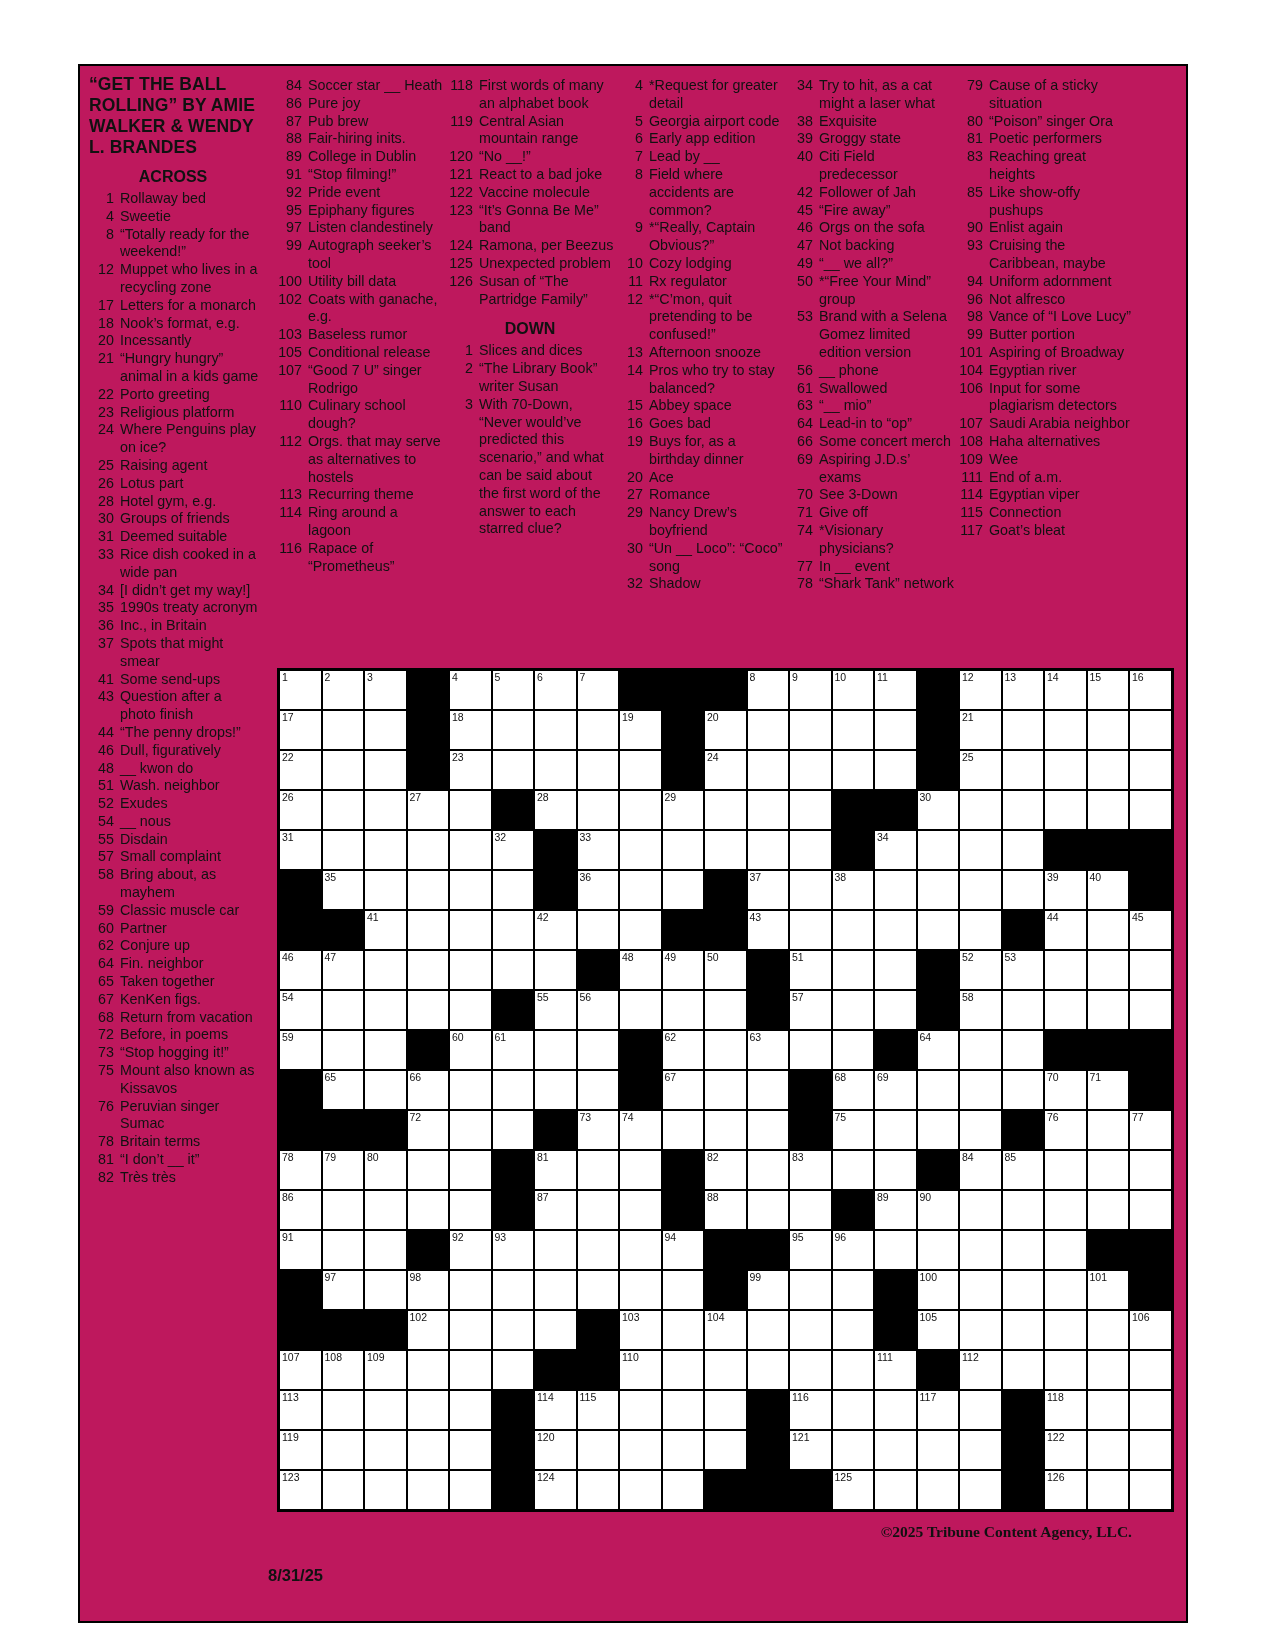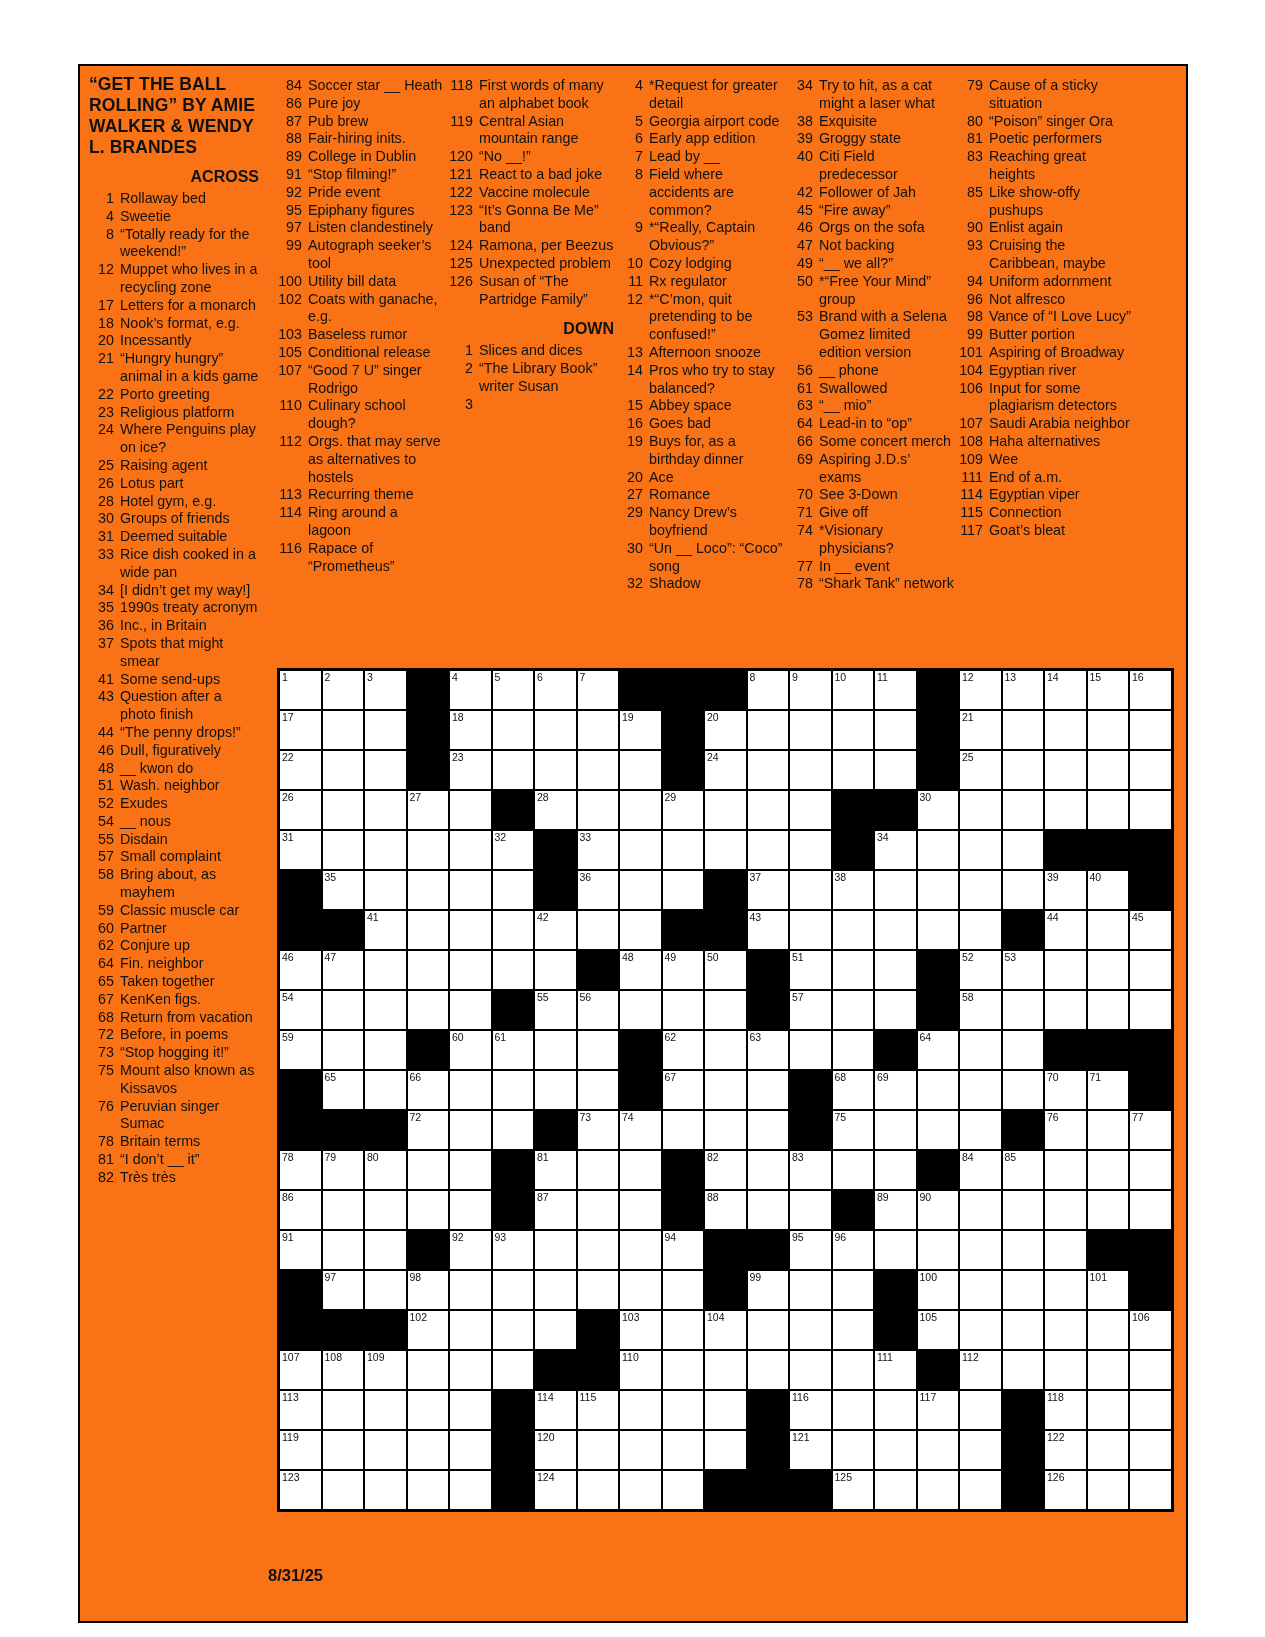--- a/index.html
+++ b/index.html
@@ -4,25 +4,25 @@
 <style>
   * { margin:0; padding:0; box-sizing:border-box; }
   body {
     width:1265px; height:1637px; position:relative;
     background:#fff; color:#111;
     font-family:"Liberation Sans", sans-serif;
     -webkit-font-smoothing:antialiased;
   }
   .frame {
     position:absolute; left:78px; top:64px; width:1110px; height:1559px;
-    border:2px solid #000; background:#f97316;text-decoration:underline;
+    border:2px solid #000; background:#be185d;text-decoration:underline;
   }
   .col { position:absolute; }
   .puzzle-title { font-weight:bold; font-size:17.5px; line-height:21px; margin:0 0 10px 2px; letter-spacing:.1px; }
-  .hdr { font-weight:bold; font-size:16px; text-align:right; margin:2px 0 4px 0; }
+  .hdr { font-weight:bold; font-size:16px; text-align:center; margin:2px 0 4px 0; }
   .clue { display:flex; align-items:flex-start; font-size:14.3px; line-height:17.8px; }
   .clue .n { flex:0 0 33px; text-align:right; padding-right:6px; white-space:nowrap; }
   .clue .t { flex:1 1 auto; }
   .gap { height:10px; }
   .grid {
     position:absolute; display:grid; border:2px solid #000; background:#fff;
   }
   .cell { position:relative; border:1px solid #000; background:#fff; }
   .cell.black { background:#000; }
   .num { position:absolute; top:0; left:2px; font-size:10.5px; line-height:12px; }
@@ -351,20 +351,21 @@
         <div class="clue">
           <span class="n">1</span>
           <span class="t">Slices and dices</span>
         </div>
         <div class="clue">
           <span class="n">2</span>
           <span class="t">“The Library Book” writer Susan</span>
         </div>
         <div class="clue">
           <span class="n">3</span>
+          <span class="t">With 70-Down, “Never would’ve predicted this scenario,” and what can be said about the first word of the answer to each starred clue?</span>
         </div>
       </div>
       <div class="col" style="left: 536px; top: 11px; width: 168px;">
         <div class="clue">
           <span class="n">4</span>
           <span class="t">*Request for greater detail</span>
         </div>
         <div class="clue">
           <span class="n">5</span>
           <span class="t">Georgia airport code</span>
@@ -1304,13 +1305,14 @@
       <div class="cell"></div>
       <div class="cell"></div>
       <div class="cell black"></div>
       <div class="cell">
         <span class="num">126</span>
       </div>
       <div class="cell"></div>
       <div class="cell"></div>
     </div>
   <div class="footer-date" style="left:188px; top:1500px;">8/31/25</div>
+  <div class="copyright" style="left:500px; top:1457px; width:552px;">©2025 Tribune Content Agency, LLC.</div>
 </div>
 
 </body></html>

